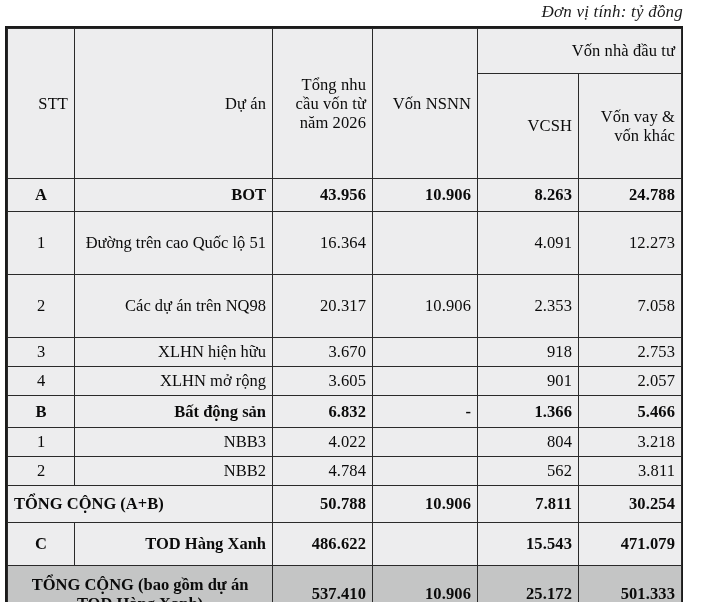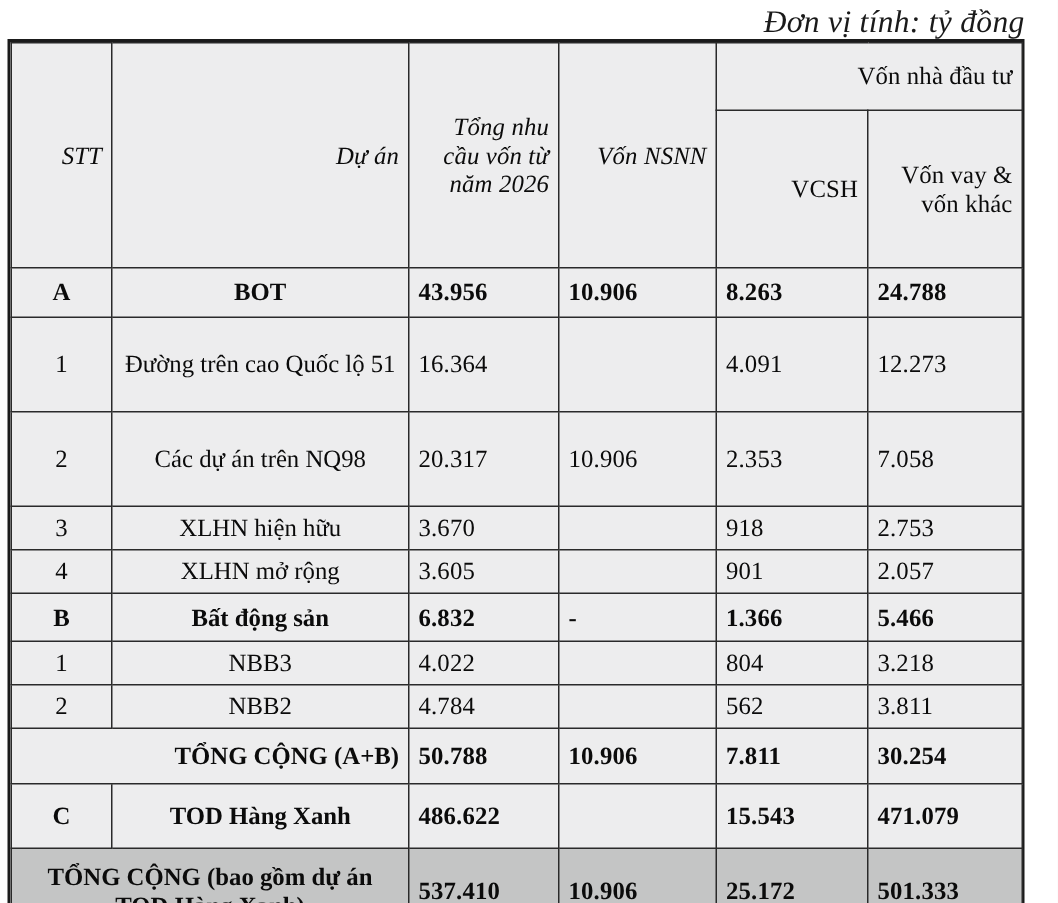--- a/index.html
+++ b/index.html
@@ -24,21 +24,21 @@
     height: 602px;
     background: #ffffff;
   }
 
   
   .caption {
     position: absolute;
     right: 22px;
     top: 2px;
     font-style: italic;
-    font-size: 21px;
+    font-size: 17px;
     letter-spacing: .2px;
     white-space: nowrap;
     color: #1a1a1a;
   }
 
   
   .table-wrap {
     position: absolute;
     left: 5px;
     top: 26px;
@@ -74,48 +74,48 @@
   col.c-loan { width: 103px; }
 
   
   .hdr {
     text-align: right;
     font-weight: bold;
     font-size: 17px;
     line-height: 1.2;
     letter-spacing: .1px;
   }
-  .hdr-tall { height: 140px; font-style: italic; }
+  .hdr-tall { height: 140px; }
 
   
   .c  { text-align: center; }
-  .l  { text-align: center; }
+  .l  { text-align: right; }
   .b  { font-weight: bold; }
-  .num { text-align: left; letter-spacing: .1px; }
+  .num { text-align: right; letter-spacing: .1px; }
 
   .row-group td { font-weight: bold; }
 
   tr.r-a td, tr.r-b td, tr.r-c td,
   tr.r-sum td, tr.r-grand td { font-weight: bold; }
 
   tr.r-a td  { height: 28px; }
   tr.r-b td  { height: 27px; }
   tr.r-c td  { height: 38px; }
   tr.r-sum td{ height: 32px; }
   tr.r-grand td {
     height: 52px;
     background: #c4c5c5;
   }
   tr.r-grand { background: #c4c5c5; }
 
   tr.r-tall td { height: 58px; }
   tr.r-short td { height: 24px; }
 
   .merged-title {
-    text-align: right;
+    text-align: left;
     font-weight: bold;
     font-size: 17.5px;
     line-height: 1.18;
   }
   .grand-title {
     text-align: center;
     font-weight: bold;
     font-size: 17.5px;
     line-height: 1.2;
     padding: 2px 8px;

